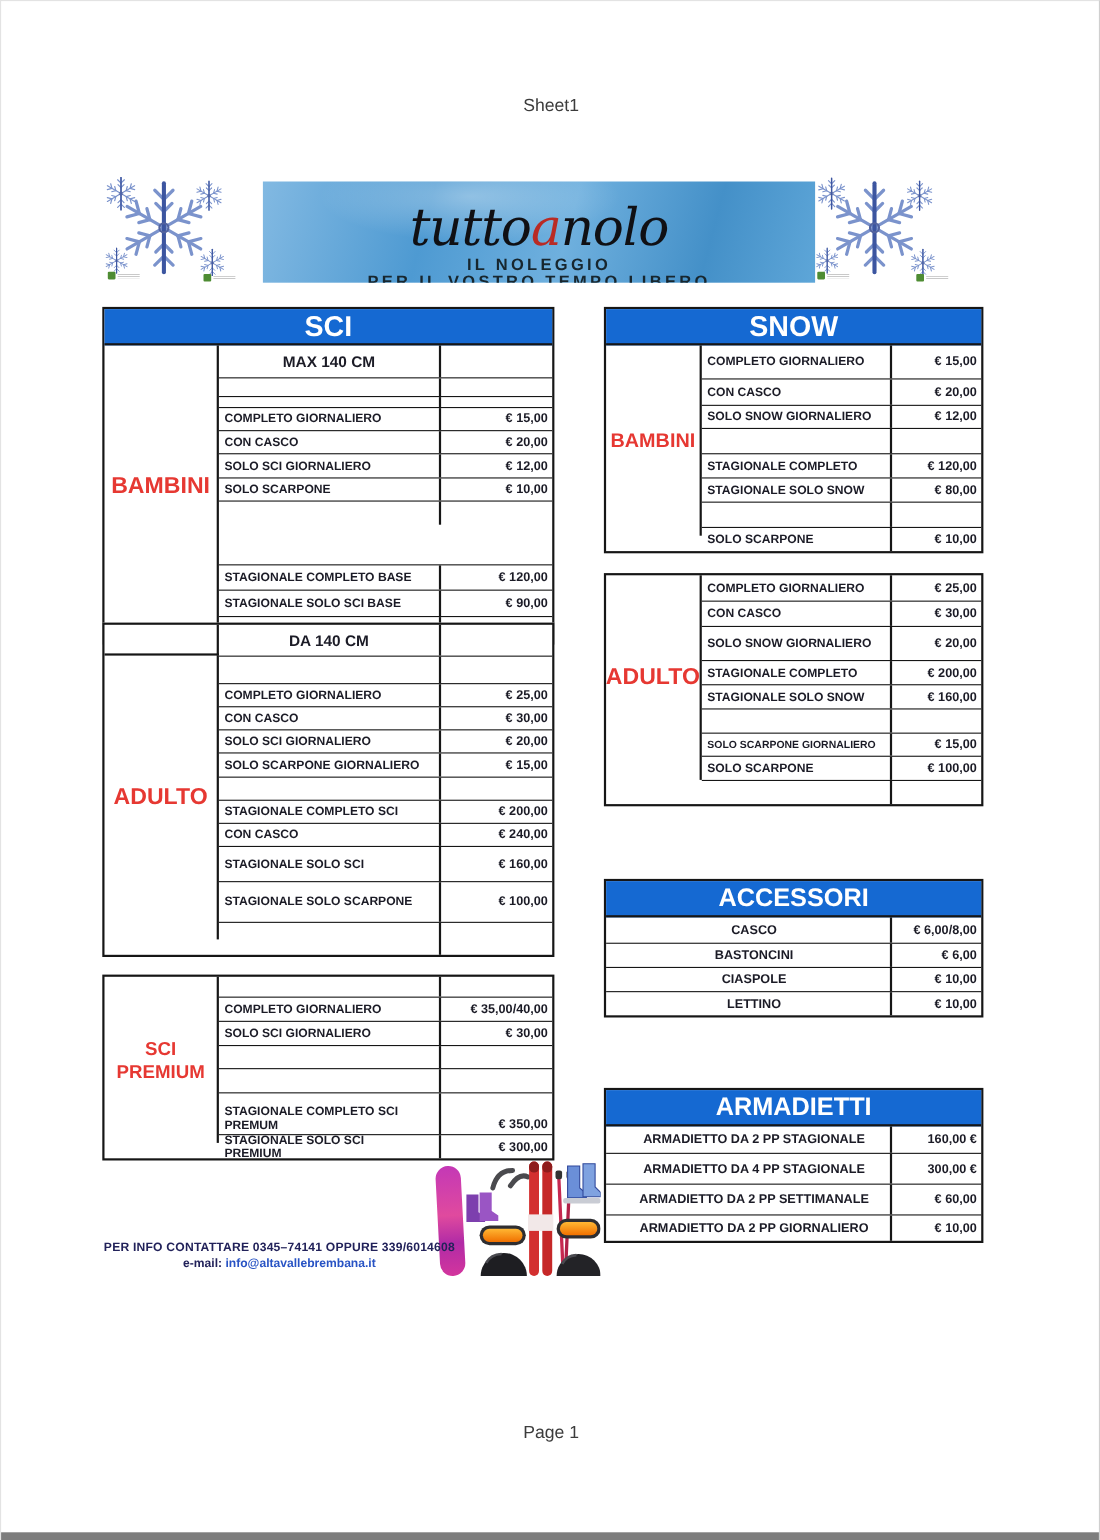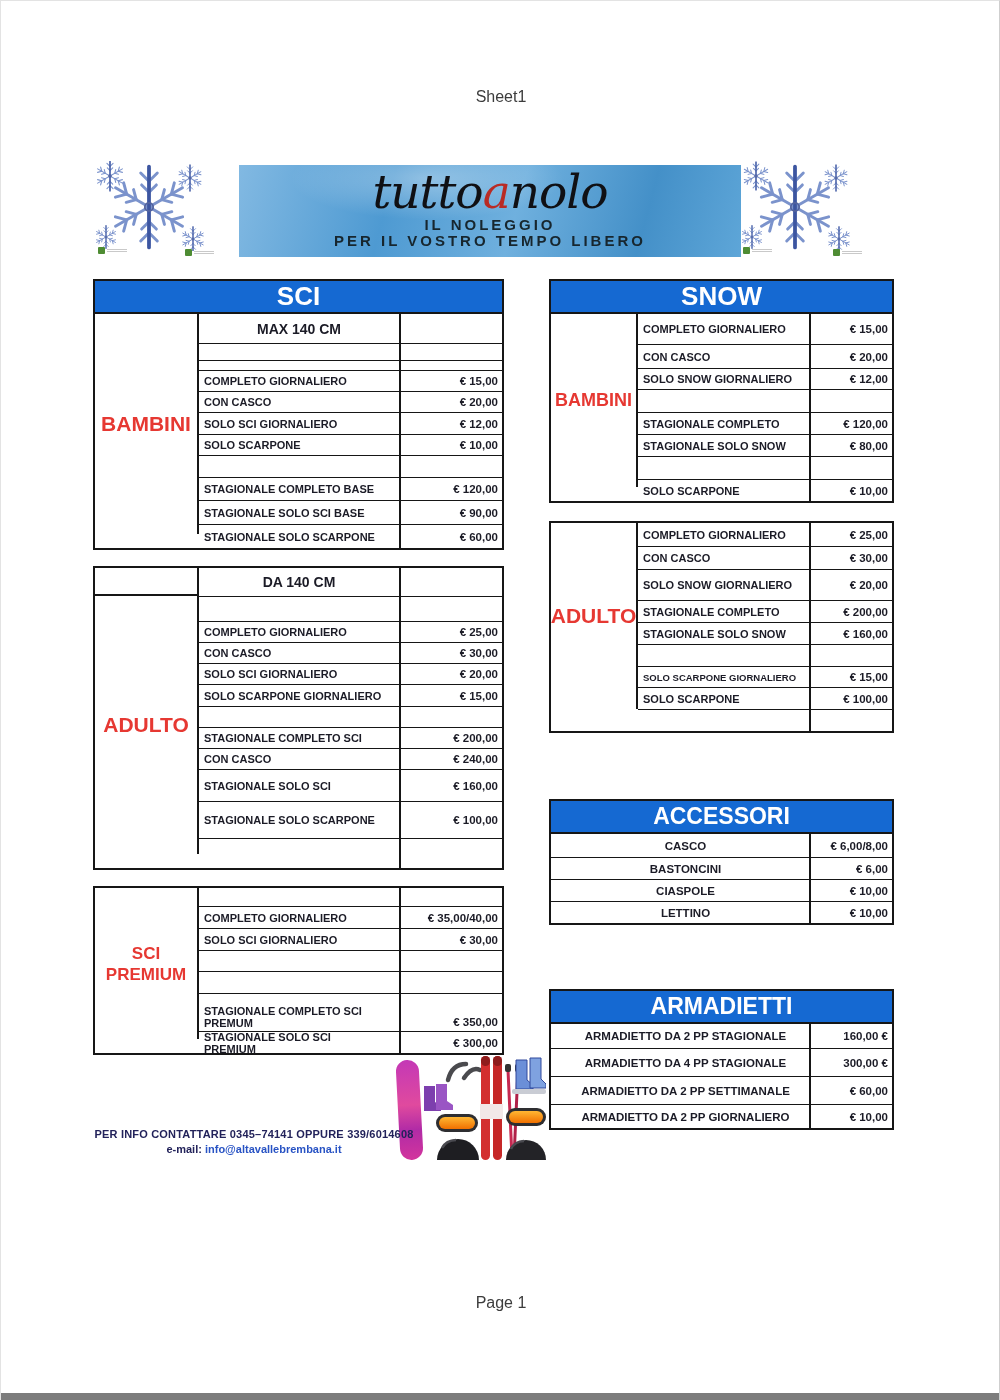--- a/index.html
+++ b/index.html
@@ -12,21 +12,21 @@
         font-size:16px;color:#3c3c3c;}
   .page-label{position:absolute;top:1293px;left:0;width:1000px;text-align:center;
         font-size:16px;color:#3c3c3c;}
 
   
   .banner{position:absolute;left:238px;top:164px;width:502px;height:92px;
       background:linear-gradient(105deg,#82b9e2 0%,#4e9ad2 30%,#6fb0de 55%,#4490c8 80%,#5ea6d8 100%);
       text-align:center;overflow:hidden;}
   .banner:before{content:"";position:absolute;left:10%;top:-30%;width:55%;height:90%;
       background:radial-gradient(ellipse at center,rgba(255,255,255,.35),rgba(255,255,255,0) 70%);}
-  .banner-title{position:relative;margin-top:2px;font-family:"DejaVu Serif","Liberation Serif",serif;
+  .banner-title{position:relative;margin-top:18px;font-family:"DejaVu Serif","Liberation Serif",serif;
       font-style:italic;font-size:47px;line-height:50px;color:#101014;letter-spacing:-1px;}
   .banner-title .accent{color:#b92b25;}
   .banner-sub{position:relative;font-weight:bold;color:#17262e;font-size:15px;line-height:16px;letter-spacing:3px;}
 
   
   .flake{position:absolute;top:160px;width:112px;height:90px;}
   .flake-left{left:93px;}
   .flake-right{left:738px;}
   .wmark{position:absolute;height:7px;display:flex;align-items:center;gap:2px;}
   .wmark .sq{width:7px;height:7px;background:#4e8c33;border-radius:1px;}
@@ -203,21 +203,21 @@
             <div class="t-price">€ 12,00</div>
           </div>
           <div class="t-row" style="height: 21px;">
             <div class="t-desc">SOLO SCARPONE</div>
             <div class="t-price">€ 10,00</div>
           </div>
           <div class="t-row empty" style="height: 22px;">
             <div class="t-desc"></div>
             <div class="t-price"></div>
           </div>
-          <div class="t-row" style="height: 23px;">
+          <div class="t-row" style="height: 23px; margin-top: 36px;">
             <div class="t-desc">STAGIONALE COMPLETO BASE</div>
             <div class="t-price">€ 120,00</div>
           </div>
           <div class="t-row" style="height: 24px;">
             <div class="t-desc">STAGIONALE  SOLO SCI BASE</div>
             <div class="t-price">€ 90,00</div>
           </div>
           <div class="t-row" style="height: 24px;">
             <div class="t-desc">STAGIONALE SOLO SCARPONE</div>
             <div class="t-price">€ 60,00</div>

